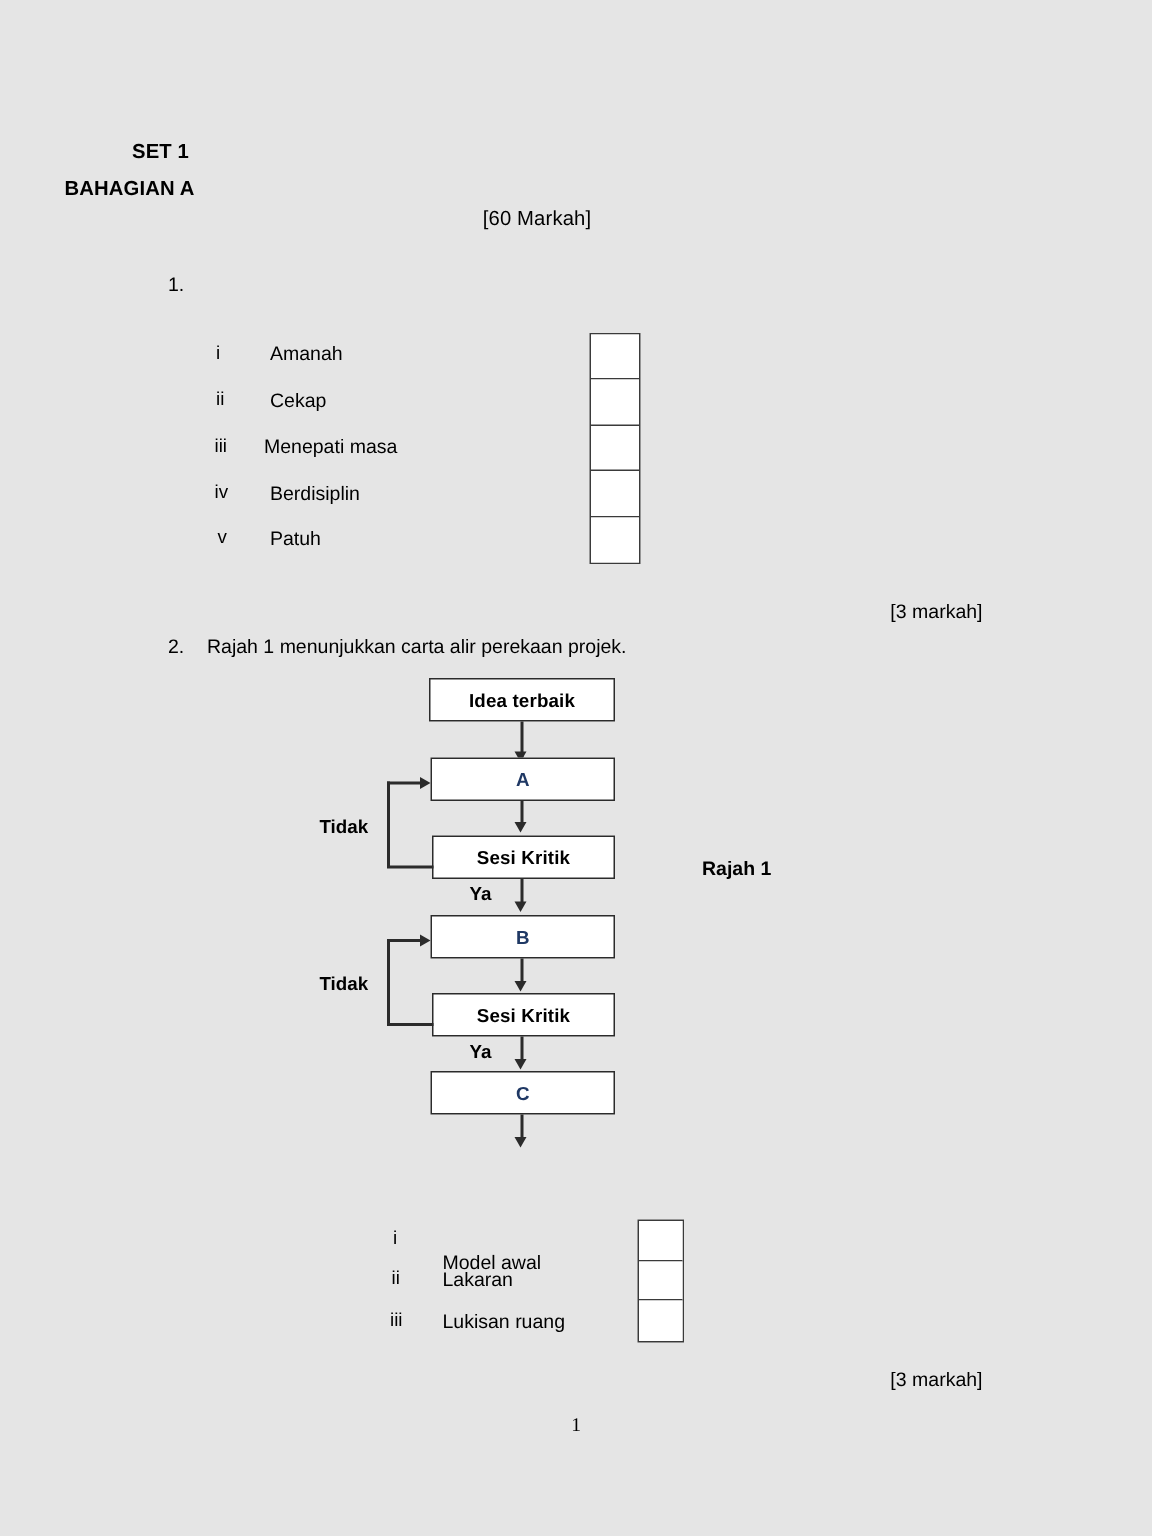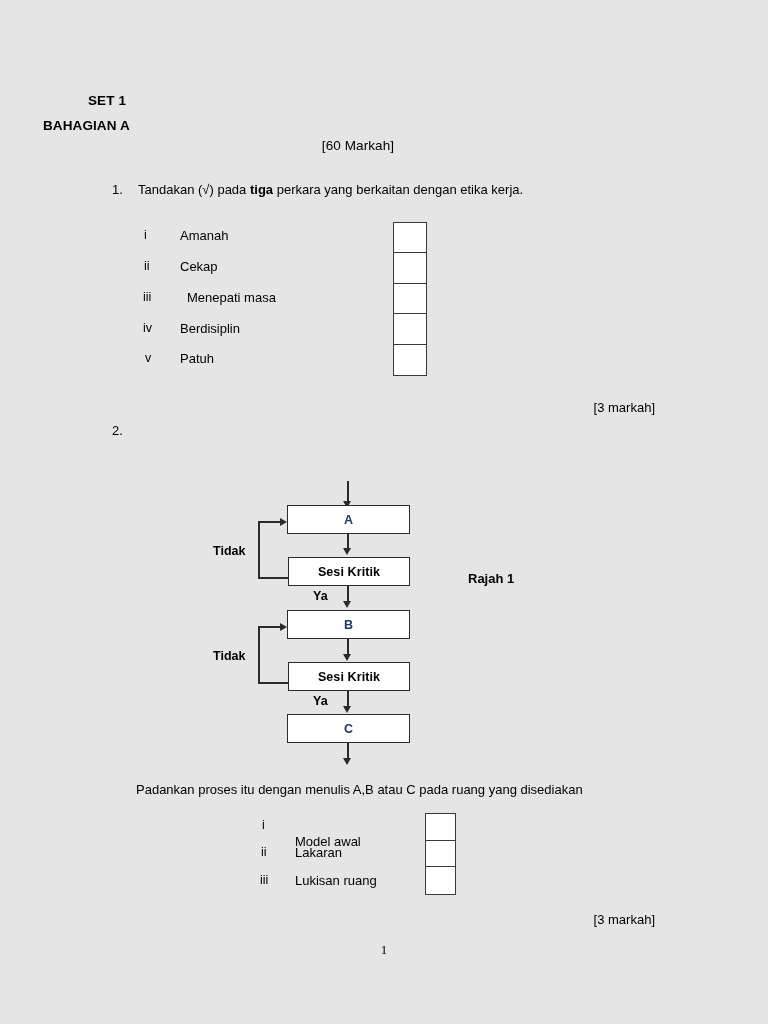--- a/index.html
+++ b/index.html
@@ -171,51 +171,52 @@
 </head>
 <body>
 
 <div class="page">
 
   <div class="abs set-label">SET 1</div>
   <div class="abs bahagian">BAHAGIAN A</div>
   <div class="abs markah-head">[60 Markah]</div>
 
   <div class="abs q-num q1-num">1.</div>
-  <div class="abs q-text q1-text"><span>Tandakan (√) pada </span><span class="bold">tiga</span><span> perkara yang berkaitan dengan etika kerja.</span></div>
 
   <div class="abs roman" style="left:144px; top:228px;">i</div>
   <div class="abs item-label" style="left:180px; top:228px;">Amanah</div>
 
   <div class="abs roman" style="left:144px; top:259px;">ii</div>
   <div class="abs item-label" style="left:180px; top:259px;">Cekap</div>
 
   <div class="abs roman" style="left:143px; top:290px;">iii</div>
-  <div class="abs item-label" style="left:187px; top:290px;">Menepati masa</div>
+  <div class="abs item-label" style="left:176px; top:290px;">Menepati masa</div>
 
   <div class="abs roman" style="left:143px; top:321px;">iv</div>
   <div class="abs item-label" style="left:180px; top:321px;">Berdisiplin</div>
 
   <div class="abs roman" style="left:145px; top:351px;">v</div>
   <div class="abs item-label" style="left:180px; top:351px;">Patuh</div>
 
   <div class="boxcol" id="answer-boxes-q1">
     <div class="cell"></div>
     <div class="cell"></div>
     <div class="cell"></div>
     <div class="cell"></div>
     <div class="cell"></div>
   </div>
 
   <div class="abs marks marks-1">[3 markah]</div>
 
   <div class="abs q-num q2-num">2.</div>
+  <div class="abs q-text q2-text">Rajah 1 menunjukkan carta alir perekaan projek.</div>
 
   <div id="flowchart">
 
+    <div class="fc-box" style="left:91px; top:7px; width:124px; height:29px;">Idea terbaik</div>
 
     <div class="fc-line" style="left:152px; top:36px; width:1.6px; height:24px;"></div>
     <div class="fc-arrowhead" style="left:148px; top:56px;"></div>
 
     <div class="fc-box letter" style="left:92px; top:60px; width:123px; height:29px;">A</div>
 
     <div class="fc-line" style="left:152px; top:89px; width:1.6px; height:17px;"></div>
     <div class="fc-arrowhead" style="left:148px; top:103px;"></div>
 
     <div class="fc-box" style="left:93px; top:112px; width:122px; height:29px;">Sesi Kritik</div>
@@ -248,21 +249,20 @@
     <div class="fc-label" style="left:118px; top:249px;">Ya</div>
 
     <div class="fc-box letter" style="left:92px; top:269px; width:123px; height:29px;">C</div>
 
     <div class="fc-line" style="left:152px; top:298px; width:1.6px; height:17px;"></div>
     <div class="fc-arrowhead" style="left:148px; top:313px;"></div>
   </div>
 
   <div class="abs rajah-caption">Rajah 1</div>
 
-  <div class="abs sub-instruction">Padankan proses itu dengan menulis A,B atau C pada ruang yang disediakan</div>
 
   <div class="abs roman" style="left:262px; top:818px;">i</div>
   <div class="abs item-label" style="left:295px; top:818px;margin-top:16px;">Model awal</div>
 
   <div class="abs roman" style="left:261px; top:845px;">ii</div>
   <div class="abs item-label" style="left:295px; top:845px;">Lakaran</div>
 
   <div class="abs roman" style="left:260px; top:873px;">iii</div>
   <div class="abs item-label" style="left:295px; top:873px;">Lukisan ruang</div>
 

